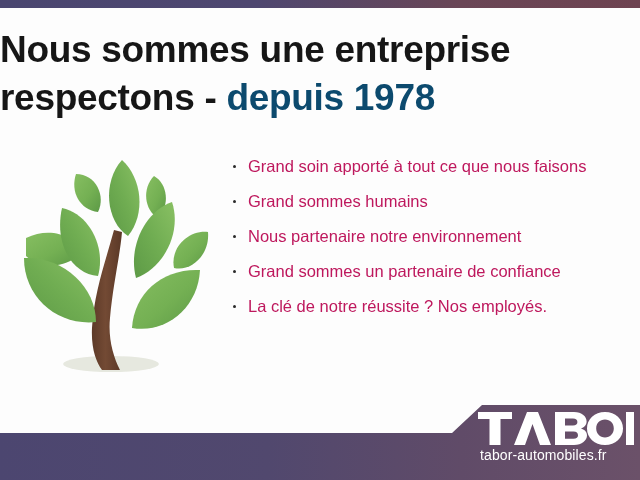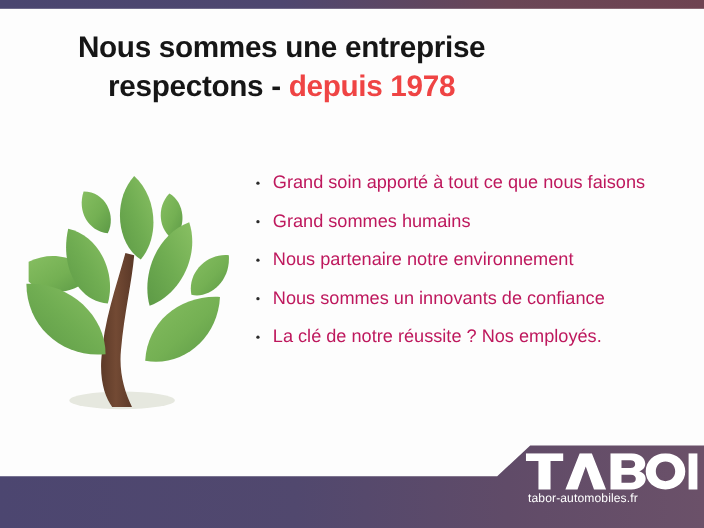--- a/index.html
+++ b/index.html
@@ -29,29 +29,29 @@
     height: 8px;
     background: linear-gradient(to right, #4a4670 0%, #4e4770 40%, #6a4656 72%, #6e4351 100%);
   }
 
   
   .heading {
     position: absolute;
     left: 0;
     top: 26px;
     width: 512px;
-    text-align: center;
-    font-size: 27px;
+    text-align: left;
+    font-size: 37px;
     font-weight: bold;
     line-height: 1.29;
     letter-spacing: -0.3px;
     color: #161616;
   }
   .heading .line { display: block; white-space: nowrap; }
-  .heading .accent { color: #ef4444; }
+  .heading .accent { color: #0c4a6e; }
   .heading .dash { color: #161616; }
 
   
   .bullets {
     position: absolute;
     left: 231px;
     top: 152px;
     width: 400px;
     margin: 0;
     padding: 0;
@@ -101,21 +101,21 @@
     width: 160px;
     text-align: left;
     pointer-events: none;
   }
   .brand-word {
     display: block;
     height: 34px;
   }
   .brand-url {
     display: block;
-    font-size: 11px;
+    font-size: 14px;
     color: #ffffff;
     letter-spacing: 0.1px;
     margin-top: 1px;
     margin-left: 2px;
   }
 </style>
 </head>
 <body>
 
 <div class="slide">
@@ -169,21 +169,21 @@
       <path d="M10 106 C 48 104, 82 134, 82 170 C 44 174, 10 146, 10 106 Z" fill="url(#lfB)"></path>
 
       <path d="M186 118 C 184 156, 152 182, 118 176 C 120 140, 150 116, 186 118 Z" fill="url(#lfA)"></path>
     </svg>
   </div>
 
   <ul class="bullets">
     <li>Grand soin apporté à tout ce que nous faisons</li>
     <li>Grand sommes humains</li>
     <li>Nous partenaire notre environnement</li>
-    <li>Nous sommes un innovants de confiance</li>
+    <li>Grand sommes un partenaire de confiance</li>
     <li>La clé de notre réussite ? Nos employés.</li>
   </ul>
 
   <div class="bottom-band">
     <svg viewBox="0 0 640 85" width="640" height="85" aria-hidden="true" style="display:block;">
       <defs>
         <linearGradient id="bandg" x1="0" y1="0" x2="1" y2="0">
           <stop offset="0%" stop-color="#4c4670"></stop>
           <stop offset="42%" stop-color="#51486e"></stop>
           <stop offset="72%" stop-color="#604b68"></stop>

